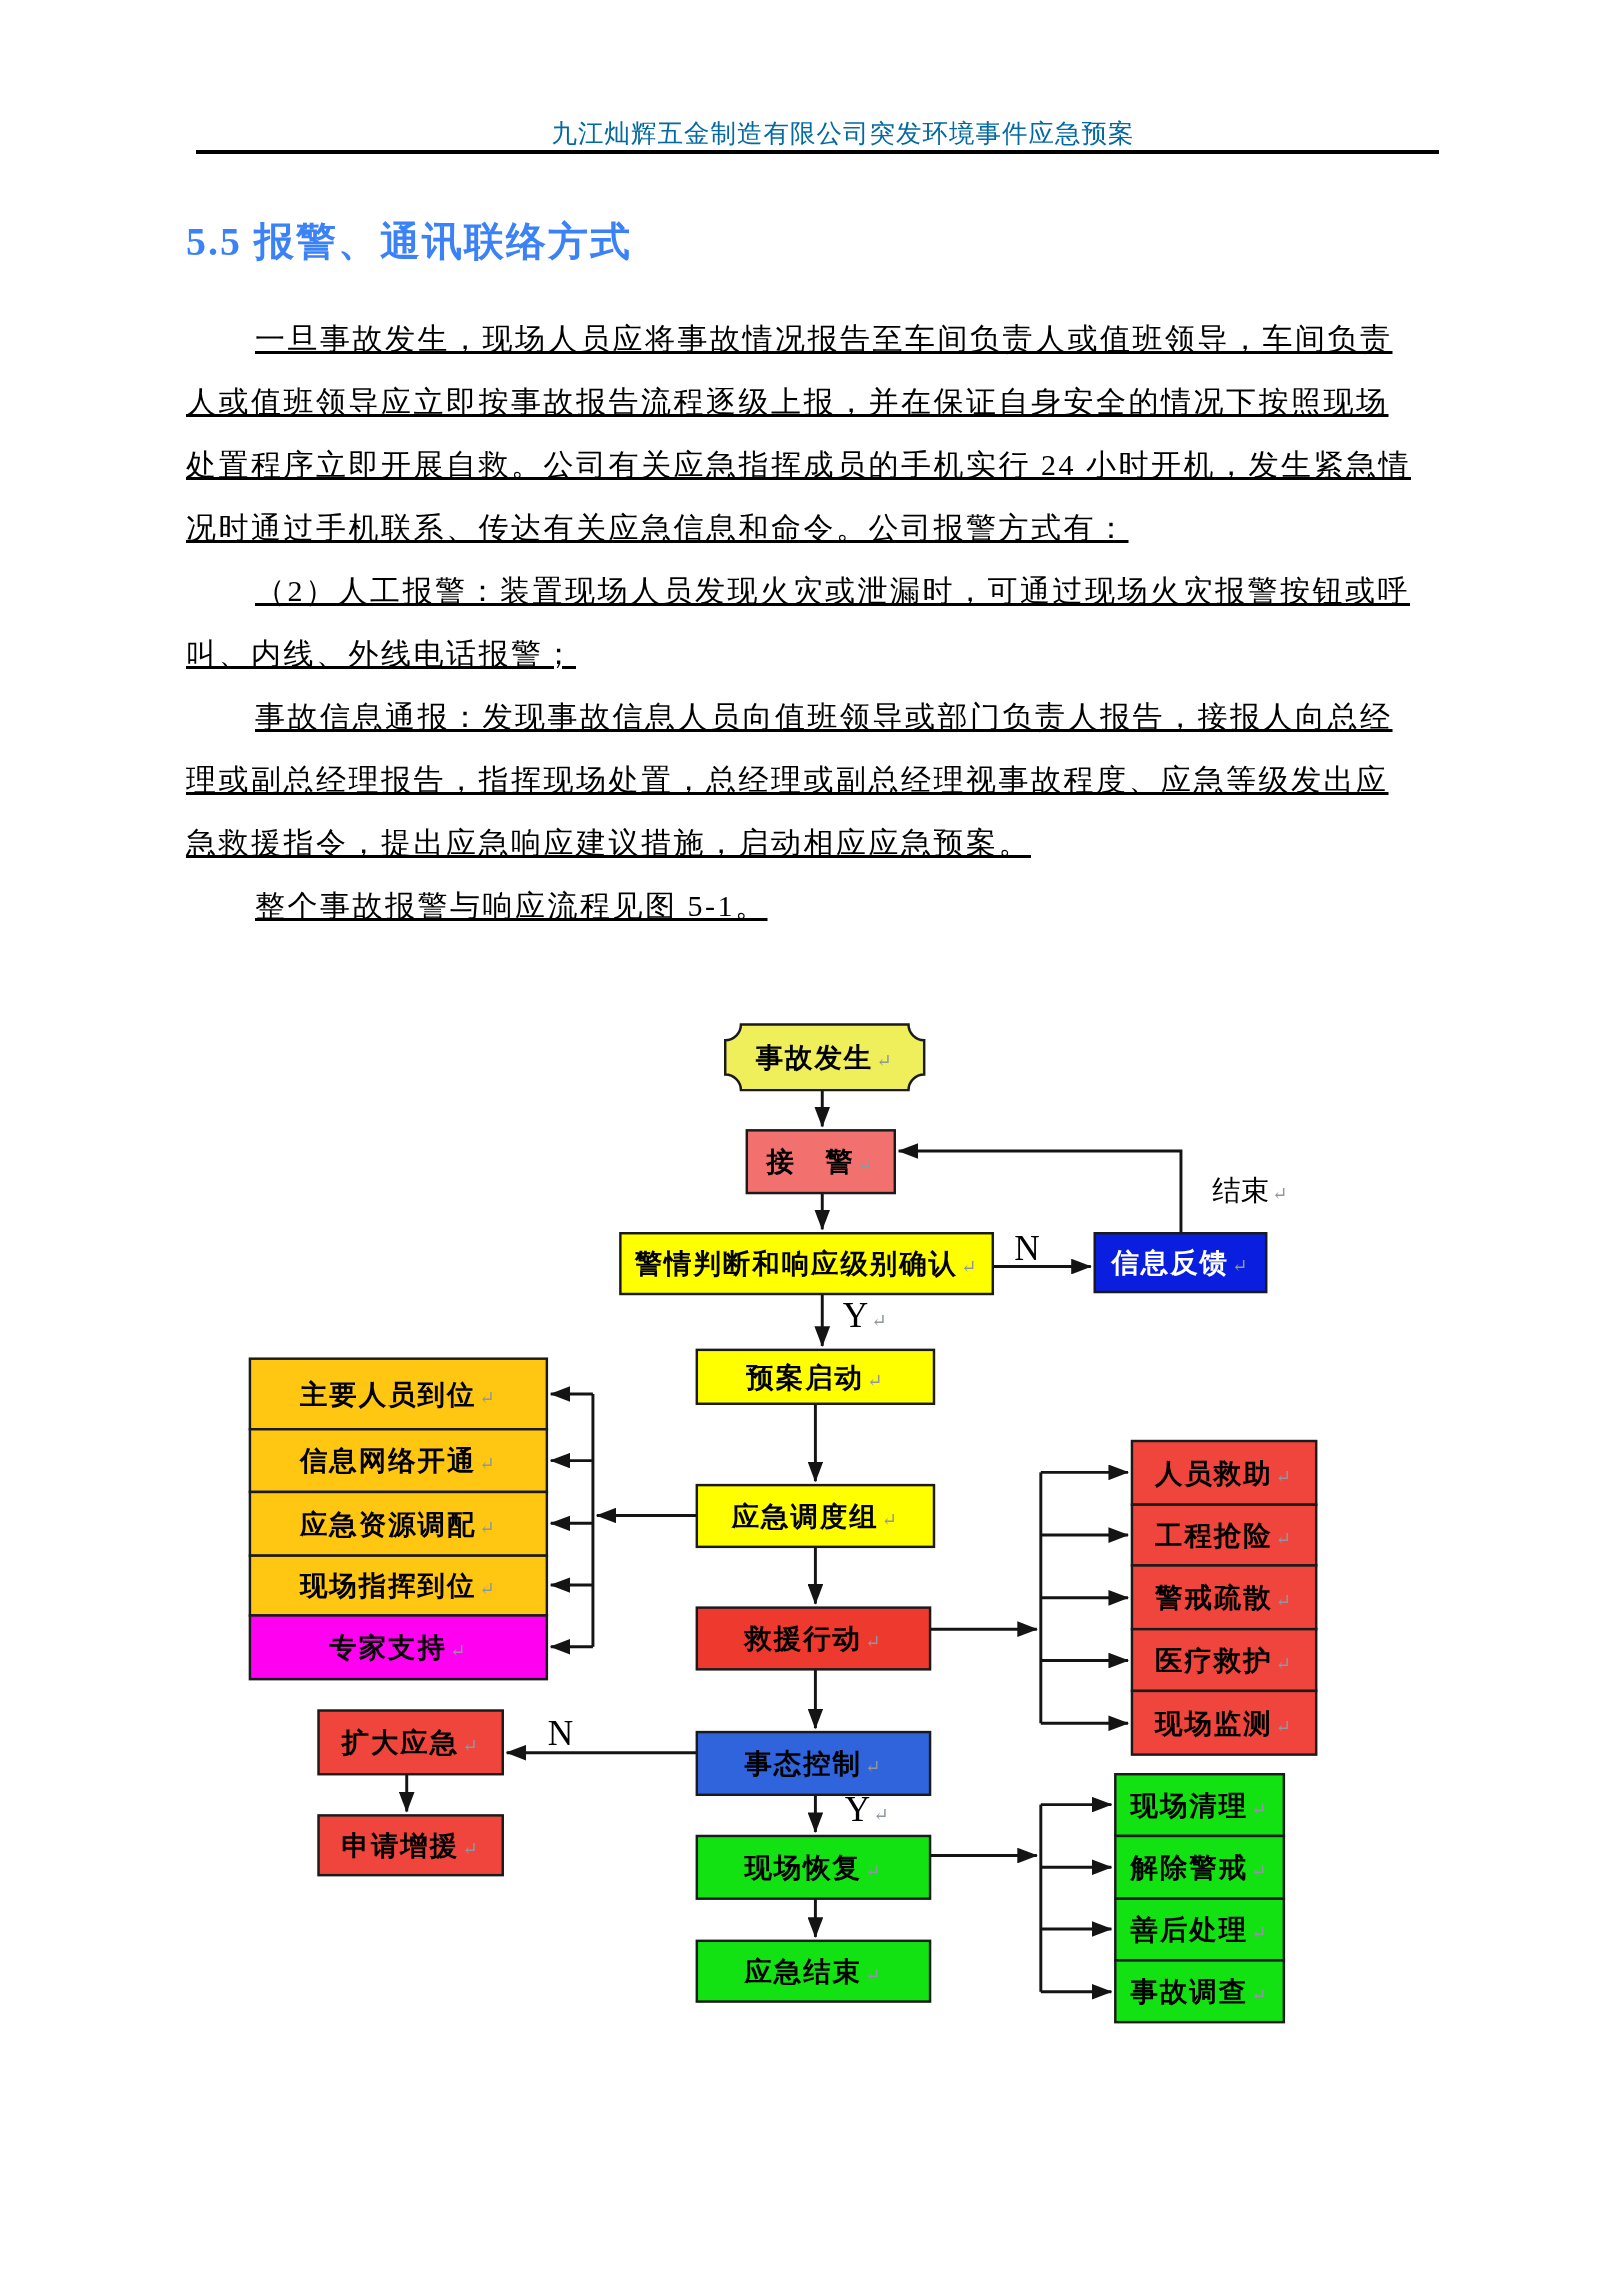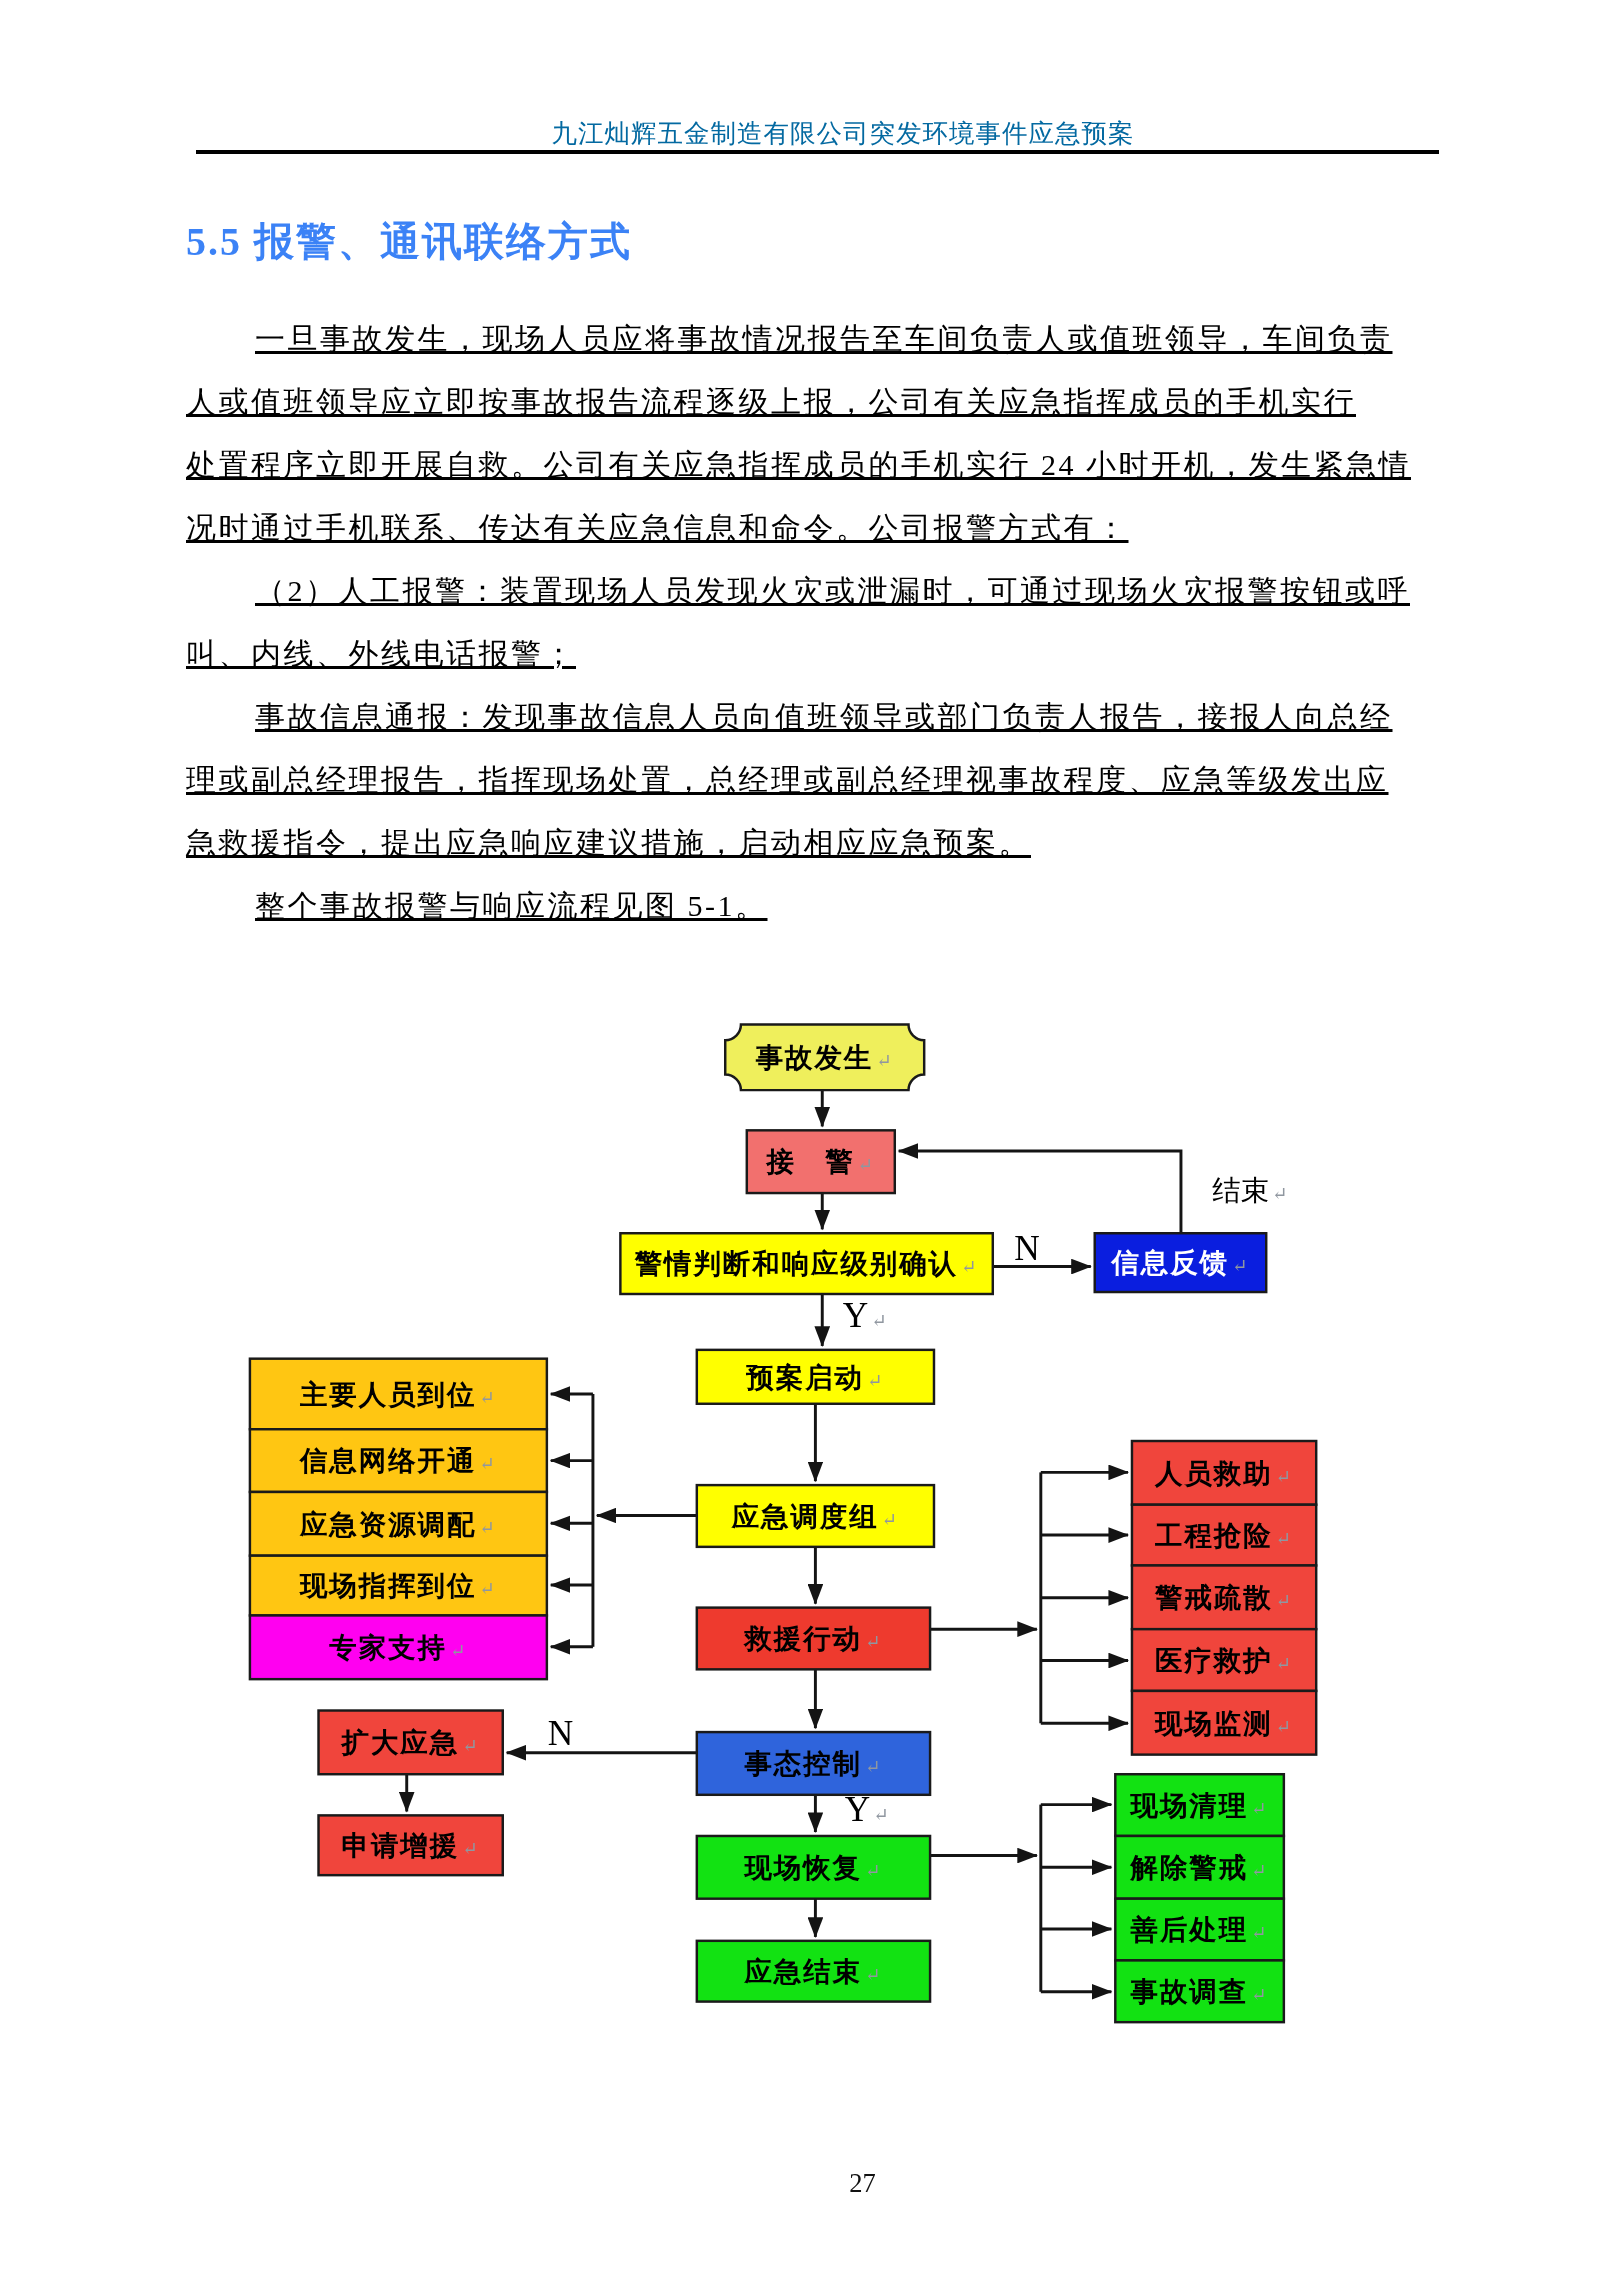--- a/index.html
+++ b/index.html
@@ -36,21 +36,21 @@
 
 <div class="page">
 
   <div class="doc-header">九江灿辉五金制造有限公司突发环境事件应急预案</div>
   <div class="header-rule"></div>
 
   <h1 class="section-title">5.5 报警、通讯联络方式</h1>
 
   <div class="body-text" id="body-text">
       <div class="line ind">一旦事故发生，现场人员应将事故情况报告至车间负责人或值班领导，车间负责</div>
-      <div class="line">人或值班领导应立即按事故报告流程逐级上报，公司有关应急指挥成员的手机实行</div>
+      <div class="line">人或值班领导应立即按事故报告流程逐级上报，并在保证自身安全的情况下按照现场</div>
       <div class="line">处置程序立即开展自救。公司有关应急指挥成员的手机实行 24 小时开机，发生紧急情</div>
       <div class="line">况时通过手机联系、传达有关应急信息和命令。公司报警方式有：</div>
       <div class="line ind">（2）人工报警：装置现场人员发现火灾或泄漏时，可通过现场火灾报警按钮或呼</div>
       <div class="line">叫、内线、外线电话报警；</div>
       <div class="line ind">事故信息通报：发现事故信息人员向值班领导或部门负责人报告，接报人向总经</div>
       <div class="line">理或副总经理报告，指挥现场处置，总经理或副总经理视事故程度、应急等级发出应</div>
       <div class="line">急救援指令，提出应急响应建议措施，启动相应应急预案。</div>
       <div class="line ind">整个事故报警与响应流程见图 5-1。</div>
     </div>
 
@@ -196,16 +196,15 @@
         <rect x="711" y="1980" width="238" height="62" fill="#12E212" stroke="#1a1a1a" stroke-width="2.5"></rect>
         <text x="830" y="2021" text-anchor="middle" font-size="28" font-weight="600" letter-spacing="2" fill="#000">应急结束<tspan dx="3" font-size="19" font-weight="400" fill="#9097a0">↵</tspan></text>
       </g>
       <text x="1048" y="1285" text-anchor="middle" font-size="36" fill="#000">N</text>
       <text x="1237" y="1224" text-anchor="start" font-size="29" fill="#000">结束<tspan dx="3" font-size="19" fill="#9097a0">↵</tspan></text>
       <text x="860" y="1354" text-anchor="start" font-size="36" fill="#000">Y<tspan dx="3" font-size="19" fill="#9097a0">↵</tspan></text>
       <text x="572" y="1780" text-anchor="middle" font-size="36" fill="#000">N</text>
       <text x="862" y="1858" text-anchor="start" font-size="36" fill="#000">Y<tspan dx="3" font-size="19" fill="#9097a0">↵</tspan></text>
     </svg>
 
-  <div class="page-number">27</div>
 
 </div>
 
 
 </body></html>

